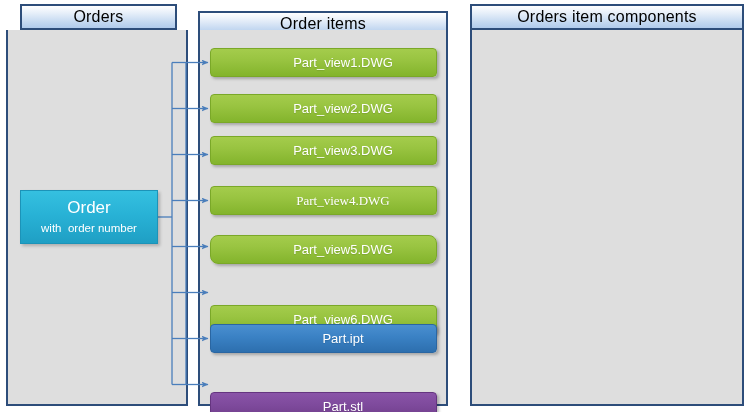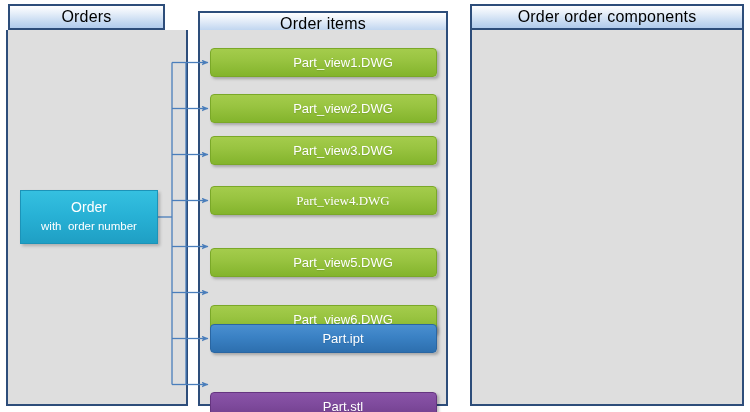--- a/index.html
+++ b/index.html
@@ -33,21 +33,21 @@
     letter-spacing: 0.2px;
   }
   .panel-body {
     position: absolute;
     box-sizing: border-box;
     border: 2px solid #2d4d7a;
     border-top: none;
     background: #dedede;
   }
 
-  #panel-orders-header      { left: 8px;   top: 4px;  width: 157px; height: 26px; text-align: right; }
+  #panel-orders-header      { left: 20px;   top: 4px;  width: 157px; height: 26px; text-align: right; }
   #panel-orders-body        { left: 6px;   top: 30px; width: 182px; height: 376px; }
   #panel-items-header       { left: 198px; top: 11px;  width: 250px; height: 26px; }
   #panel-items-body         { left: 198px; top: 30px; width: 250px; height: 376px; }
   #panel-components-header  { left: 470px; top: 4px;  width: 274px; height: 26px; }
   #panel-components-body    { left: 470px; top: 30px; width: 274px; height: 376px; }
 
   
   .order-node {
     position: absolute;
     left: 20px;
@@ -58,21 +58,21 @@
     background: linear-gradient(to bottom, #35c0e0 0%, #28b2d6 45%, #1f9fc4 100%);
     border: 1px solid #1c93b8;
     display: flex;
     flex-direction: column;
     align-items: center;
     justify-content: center;
     box-shadow: 2px 2px 3px rgba(0,0,0,0.22);
     color: #ffffff;
   }
   .order-title {
-    font-size: 14px;
+    font-size: 17px;
     line-height: 1.05;
     color: #ffffff;
   }
   .order-sub {
     font-size: 11.5px;
     line-height: 1.2;
     margin-top: 5px;
     color: #ffffff;
     white-space: pre;
   }
@@ -126,21 +126,21 @@
     <span>Orders</span>
   </div>
   <div class="panel-body" id="panel-orders-body"></div>
 
   <div class="panel-header" id="panel-items-header">
     <span>Order items</span>
   </div>
   <div class="panel-body" id="panel-items-body"></div>
 
   <div class="panel-header" id="panel-components-header">
-    <span>Order order components</span>
+    <span>Orders item components</span>
   </div>
   <div class="panel-body" id="panel-components-body"></div>
 
   <svg id="connectors" viewBox="0 0 750 412" xmlns="http://www.w3.org/2000/svg">
     <defs>
       <marker id="arrowhead" markerWidth="7" markerHeight="6" refX="6.5" refY="3" orient="auto" markerUnits="userSpaceOnUse">
         <path d="M0,0 L7,3 L0,6 L1.6,3 Z" fill="#4a7ebb"></path>
       </marker>
     </defs>
     <g id="connector-group" stroke="#4a7ebb" stroke-width="1.3" fill="none">
@@ -177,21 +177,21 @@
       </div>
       <div class="item-node node-green" style="top: 94px; align-items: center;">
         <span>Part_view2.DWG</span>
       </div>
       <div class="item-node node-green" style="top: 136px;">
         <span>Part_view3.DWG</span>
       </div>
       <div class="item-node node-green" style="top: 186px; font-family: Liberation Serif, serif;">
         <span>Part_view4.DWG</span>
       </div>
-      <div class="item-node node-green" style="top: 248px;">
+      <div class="item-node node-green" style="top: 235px; border-radius: 8px;">
         <span>Part_view5.DWG</span>
       </div>
       <div class="item-node node-green" style="top: 278px; margin-top: 27px;">
         <span>Part_view6.DWG</span>
       </div>
       <div class="item-node node-blue" style="top: 324px;">
         <span>Part.ipt</span>
       </div>
       <div class="item-node node-purple" style="top: 392px;">
         <span>Part.stl</span>

